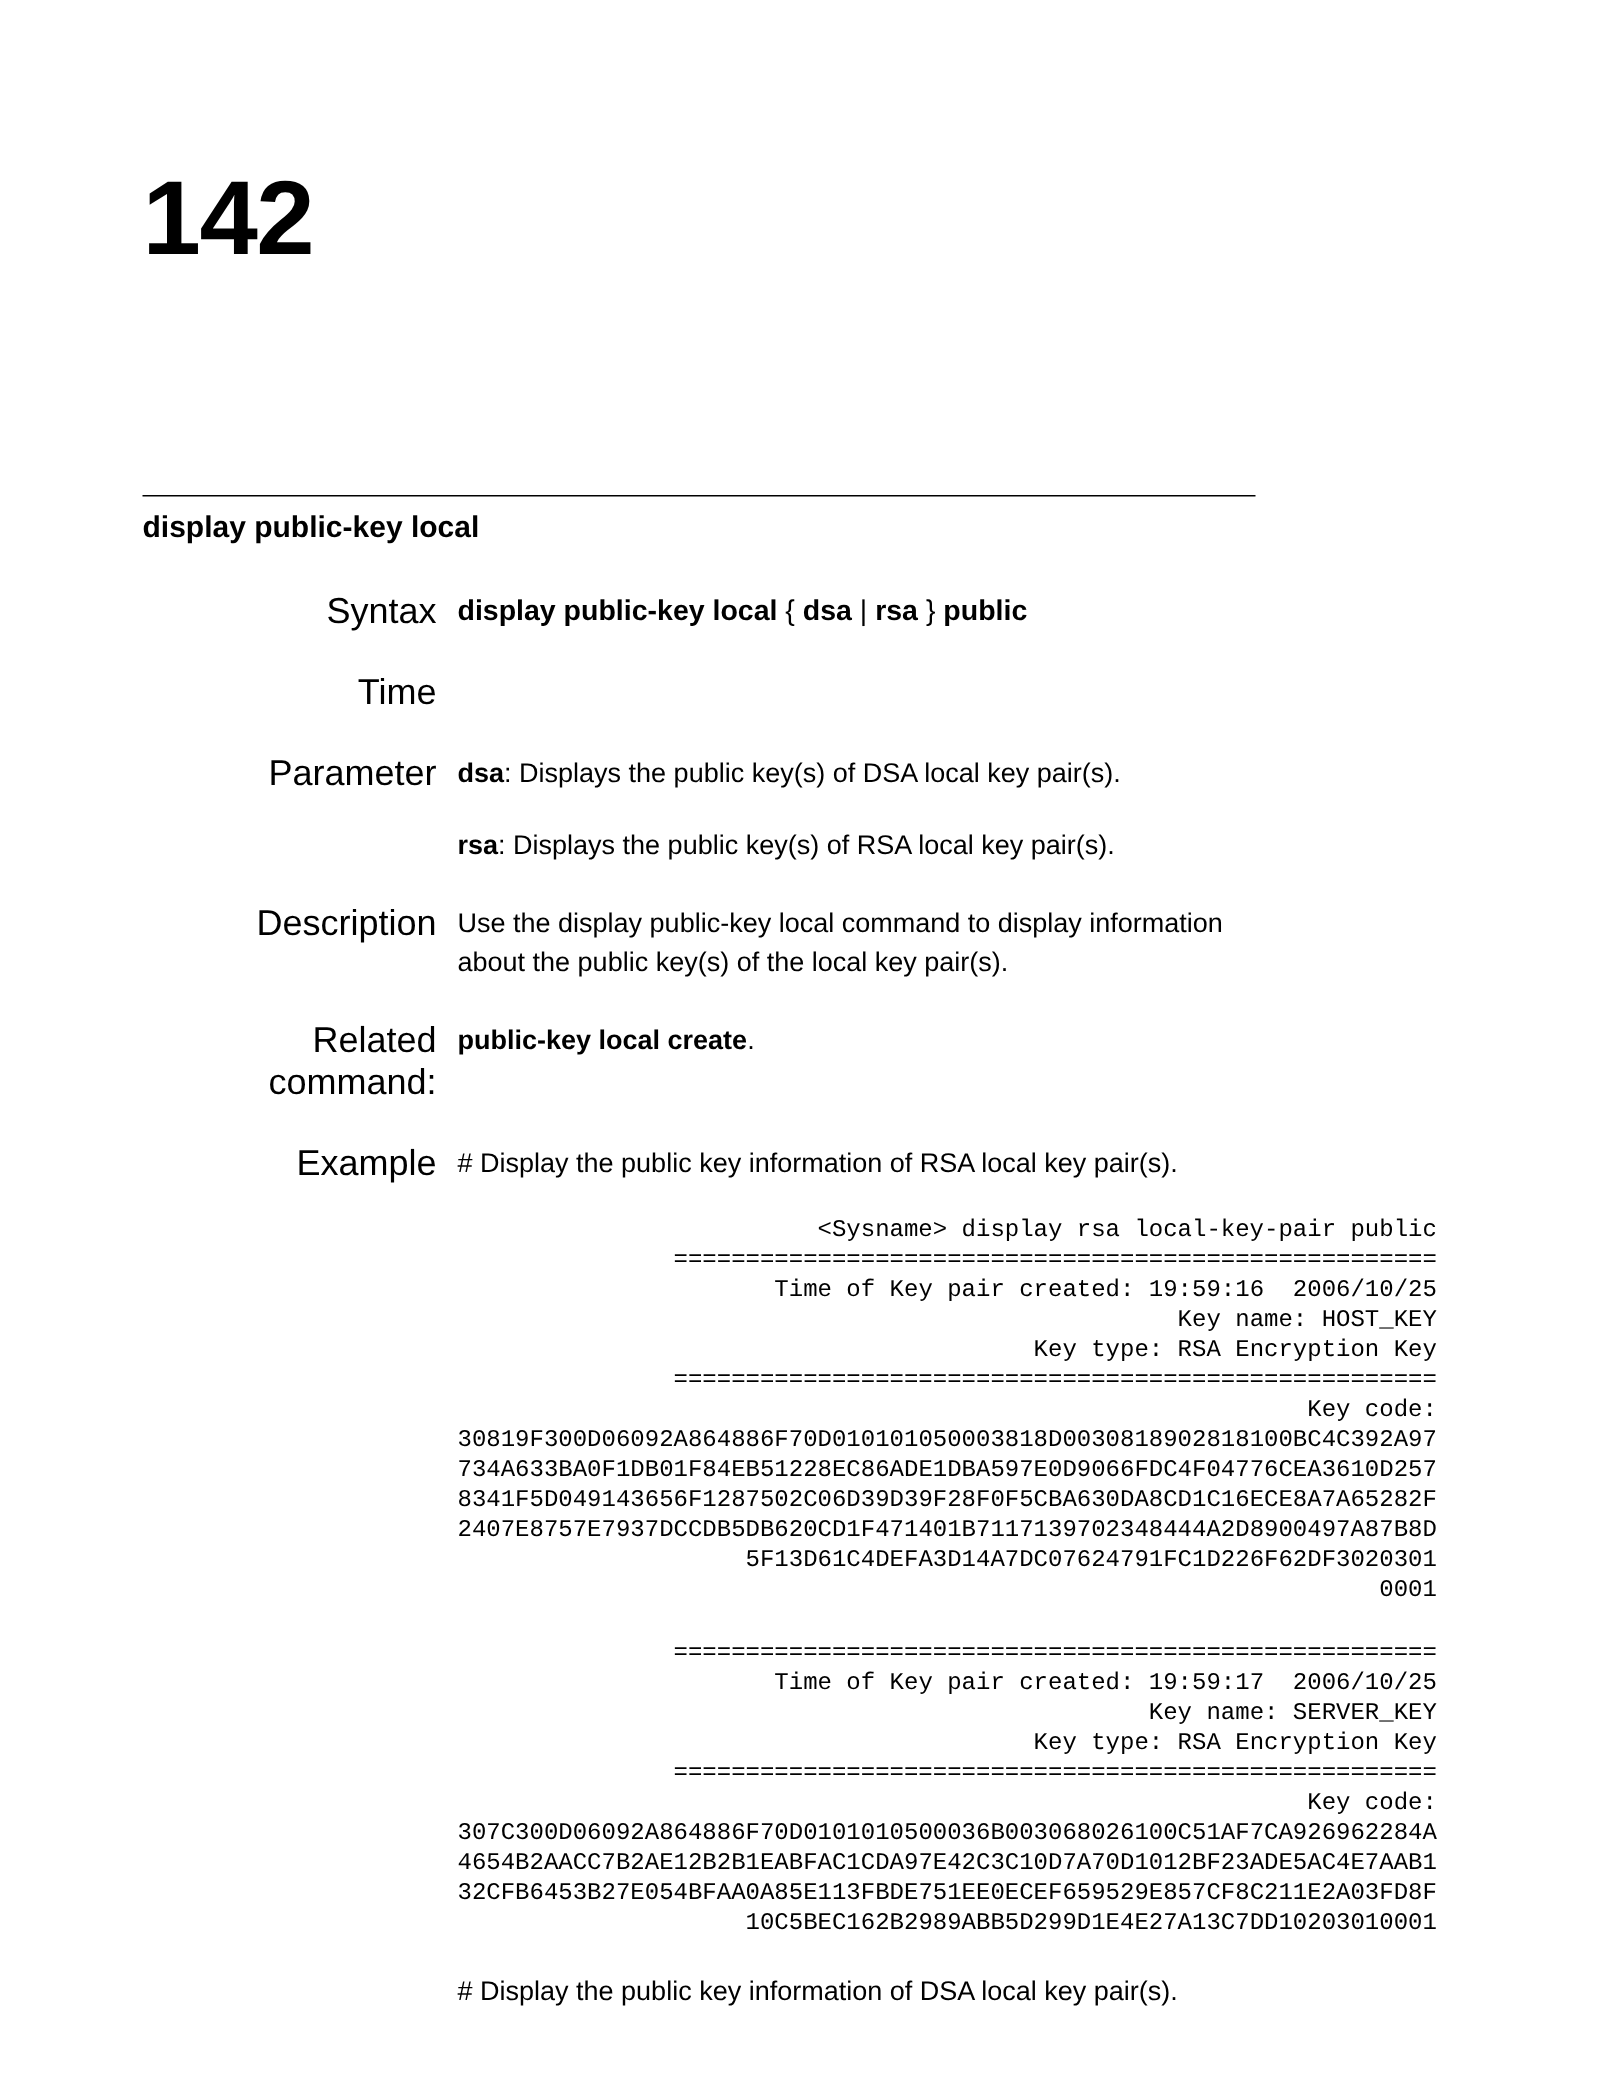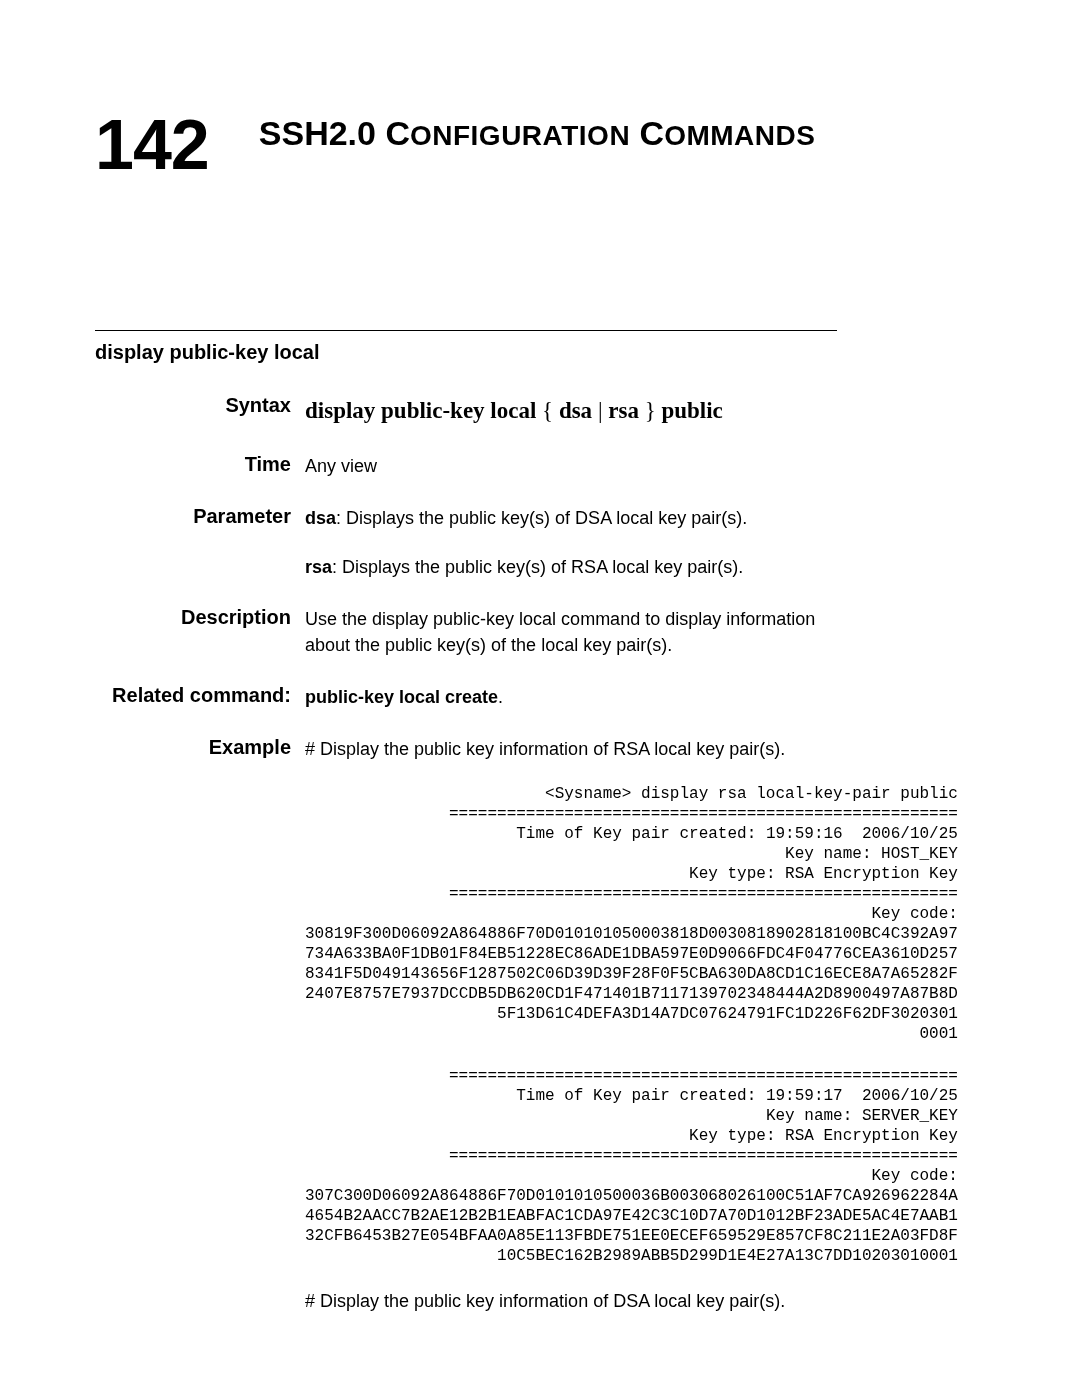--- a/index.html
+++ b/index.html
@@ -58,39 +58,39 @@
     margin-bottom: 30px;
   }
   .row {
     display: flex;
     margin-bottom: 26px;
   }
   .label-col {
     width: 210px;
     flex: 0 0 210px;
     text-align: right;
-    font-weight: 700;
-    font-size: 20px;
+    font-weight: 400;
+    font-size: 24px;
     padding-right: 14px;
     box-sizing: border-box;
   }
   .body-col {
     flex: 1;
     font-size: 18px;
     line-height: 1.45;
   }
   .body-col .para {
     margin-bottom: 22px;
   }
   .body-col .para:last-child {
     margin-bottom: 0;
   }
   .syntax-cmd {
-    font-family: Liberation Serif, serif;
-    font-size: 23px;
+    font-family: Liberation Sans, sans-serif;
+    font-size: 19px;
   }
   .syntax-cmd .kw { font-weight: 700; }
   .related {
     font-weight: 700;
     font-size: 18px;
   }
   .example-lead {
     margin-bottom: 10px;
   }
   pre.cli {
@@ -105,42 +105,36 @@
     font-weight: 700;
   }
 </style>
 </head>
 <body>
 
 <div class="page">
 
   <div class="chapter-head">
     <div class="chapter-number">142</div>
-    <div class="chapter-title">
-      <span class="lead">SSH2.0 C</span><span class="smallcaps">ONFIGURATION</span><span class="lead"> C</span><span class="smallcaps">OMMANDS</span>
-    </div>
   </div>
 
   <hr class="section-rule">
   <div class="cmd-anchor">display public-key local</div>
 
   <div class="row">
     <div class="label-col">Syntax</div>
     <div class="body-col">
       <span class="syntax-cmd">
         <span class="kw">display public-key local</span><span> { </span><span class="kw">dsa</span><span> | </span><span class="kw">rsa</span><span> } </span><span class="kw">public</span>
       </span>
     </div>
   </div>
 
   <div class="row">
     <div class="label-col">Time</div>
-    <div class="body-col">
-      <span>Any view</span>
-    </div>
   </div>
 
   <div class="row">
     <div class="label-col">Parameter</div>
     <div class="body-col">
       <div class="para">
         <span class="inline-key">dsa</span><span>: Displays the public key(s) of DSA local key pair(s).</span>
       </div>
       <div class="para">
         <span class="inline-key">rsa</span><span>: Displays the public key(s) of RSA local key pair(s).</span>

